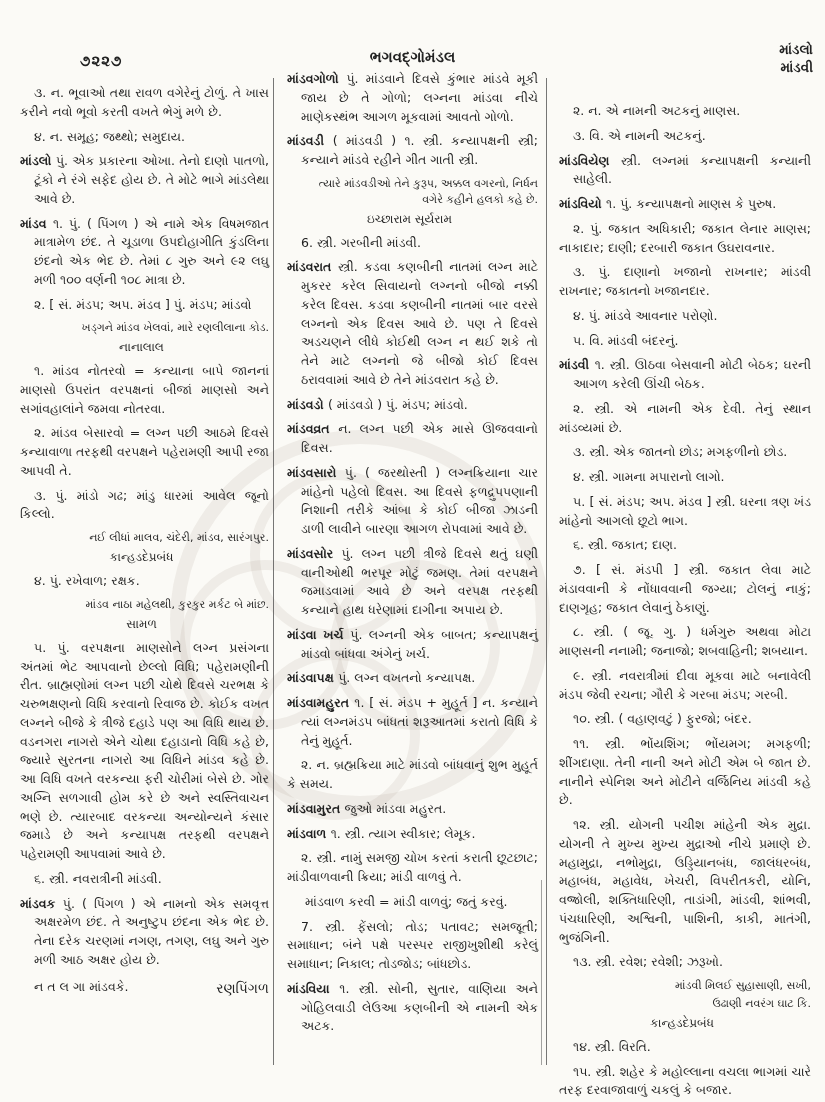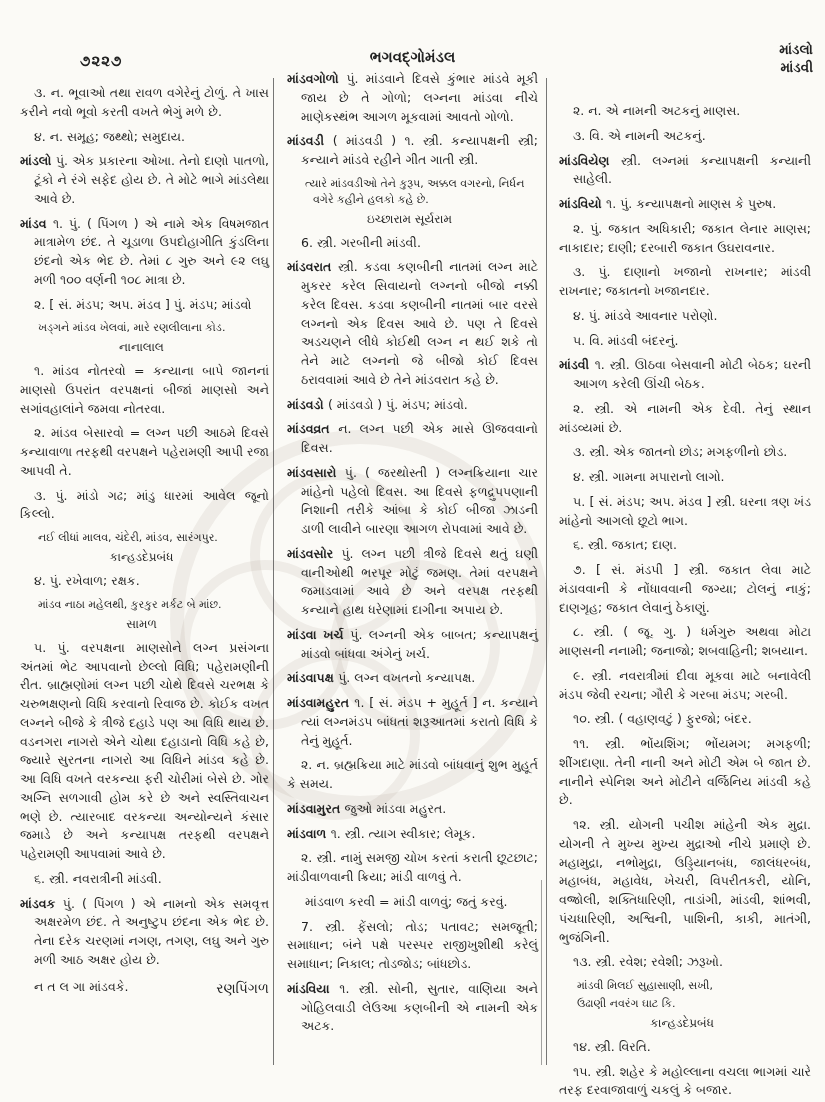--- a/index.html
+++ b/index.html
@@ -23,21 +23,21 @@
   .wm { position:absolute; border-radius:50%; border:14px solid var(--wm); pointer-events:none; }
   
   .col { position:absolute; font-size:12.5px; line-height:1.5; text-align:justify; }
   .col1 { left:20px;  top:84px; width:249px; }
   .col2 { left:287px; top:70px; width:251px; }
   .col3 { left:559px; top:78px; width:252px;margin-top:24px; }
   .col p { margin:0 0 6px 0; }
   .col p.entry { padding-left:14px; text-indent:-14px; }
   .col p.entry b { font-weight:bold; }
   .col p.sense { padding-left:0; text-indent:14px; }
-  .col p.quote { padding-left:26px; text-indent:-8px; font-size:11px; line-height:1.45; margin-bottom:2px; text-align:left; }
+  .col p.quote { padding-left:26px; text-indent:-8px; font-size:11px; line-height:1.45; margin-bottom:2px; text-align:right; }
   .col p.cite  { text-align:center; font-size:12px; padding-right:6px; margin-top:0; }
   .col p.idiom { padding-left:26px; text-indent:-8px; }
   .col p.versecite { display:flex; justify-content:space-between; padding-left:14px;margin-top:8px; }
   .col p.versecite .vc-cite { font-size:14px; }
 </style>
 </head>
 <body>
 
 <div class="page">
 

